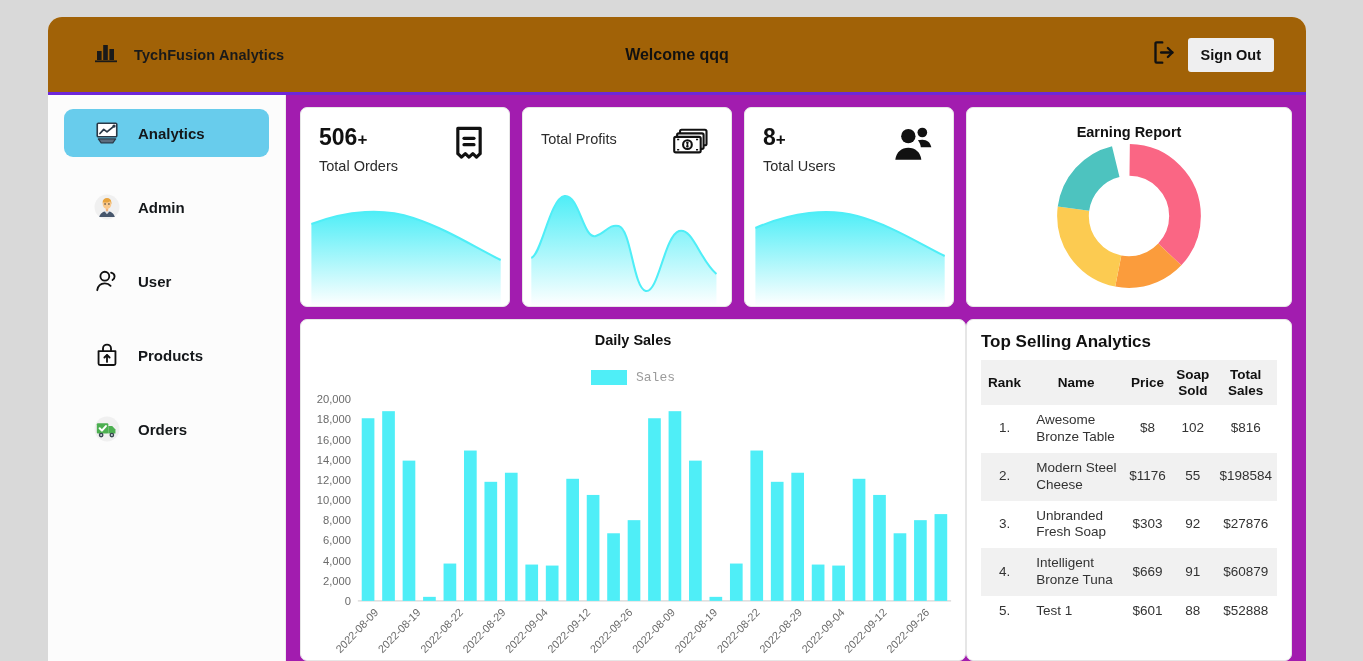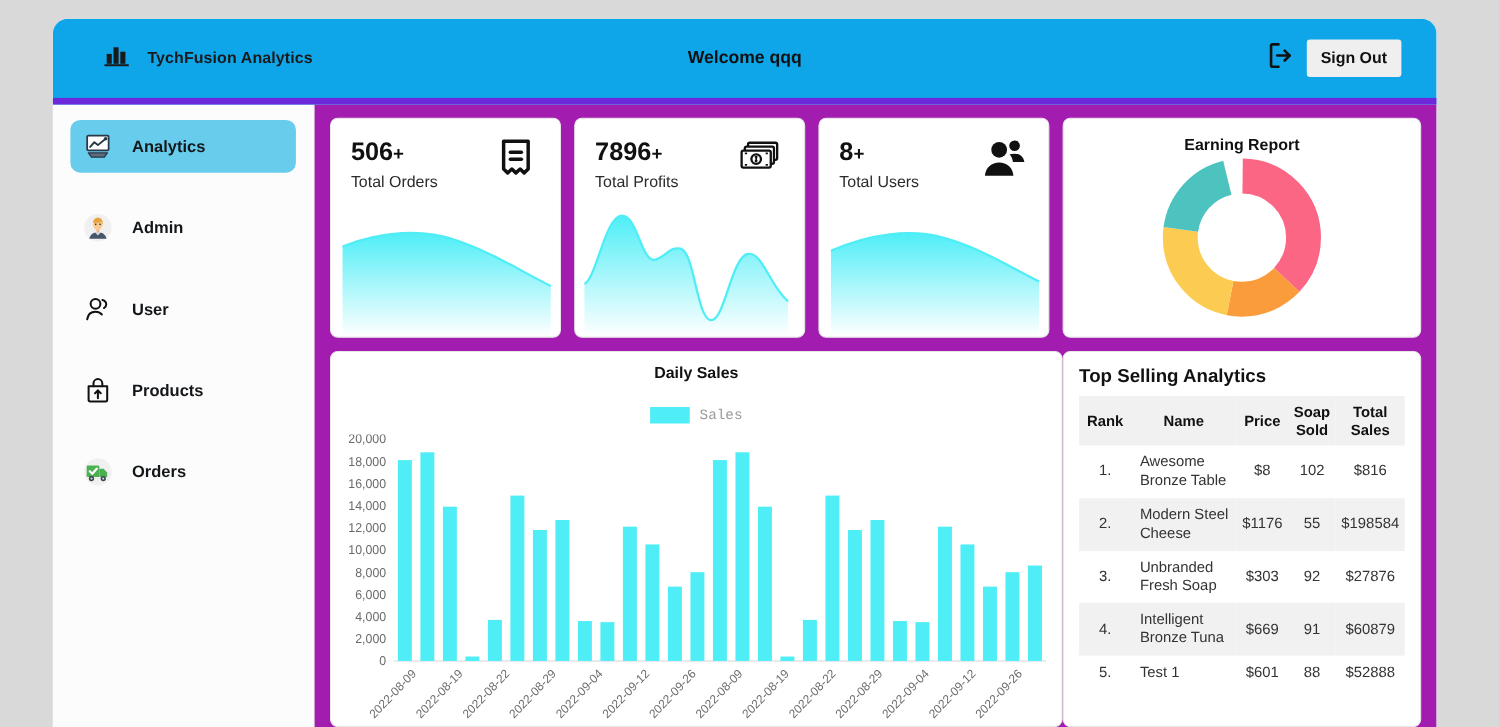--- a/index.html
+++ b/index.html
@@ -16,22 +16,22 @@
     background: #ffffff;
     border-radius: 14px 14px 0 0;
     overflow: hidden;
     display: flex;
     flex-direction: column;
   }
   
   .topbar {
     height: 78px;
     flex: 0 0 78px;
-    background: #0ea5e9;
-    border-bottom: 6px solid #6d28d9;
+    background: #a16207;
+    border-bottom: 3px solid #6d28d9;
     display: flex;
     align-items: center;
     padding: 0 32px 0 46px;
     position: relative;
     justify-content: center;
   }
   .brand { display: flex; align-items: center; gap: 14px; }
   .brand-name {
     font-size: 14.5px; font-weight: bold; color: #1a1a1a;
     letter-spacing: .1px;
@@ -55,21 +55,21 @@
   
   .body-row { flex: 1; display: flex; min-height: 0; }
   .sidebar {
     width: 238px; flex: 0 0 238px;
     background: #fcfcfc;
     border-right: 1px solid #ededed;
     padding: 14px 16px 0 16px;
   }
   .nav-item {
     display: flex; align-items: center; gap: 16px;
-    height: 48px; padding: 0 10px;
+    height: 48px; padding: 0 28px;
     border-radius: 9px; margin-bottom: 26px;
     cursor: pointer;
   }
   .nav-item.active { background: #68ccec; }
   .nav-label { font-size: 15px; font-weight: bold; color: #14171a; }
   .nav-ico {
     width: 30px; height: 30px; flex: 0 0 30px;
     display: flex; align-items: center; justify-content: center;
     font-size: 22px; line-height: 1;
   }
@@ -268,21 +268,20 @@
                   <stop offset="100%" stop-color="#4feef7" stop-opacity="0"></stop>
                 </linearGradient>
               </defs>
               <path d="M10,36 C45,22 80,20 108,30 C140,41 165,58 192,72 L192,118 L10,118 Z" fill="url(#gradA)"></path>
               <path d="M10,36 C45,22 80,20 108,30 C140,41 165,58 192,72" fill="none" stroke="#4feef7" stroke-width="2"></path>
             </svg>
           </div>
         </div>
 
         <div class="card stat-card">
-          <div class="stat-value"><span>7896</span><span class="plus">+</span></div>
           <div class="stat-label">Total Profits</div>
           <span class="stat-ico">
             <svg width="42" height="40" viewBox="0 0 26 24" fill="none" stroke="#111" stroke-width="1.3" stroke-linejoin="round">
               <rect x="6.2" y="3.2" width="16.4" height="9.6" rx="1"></rect>
               <rect x="4.4" y="5.4" width="16.4" height="9.6" rx="1" fill="#fff"></rect>
               <rect x="2.6" y="7.6" width="16.4" height="9.6" rx="1" fill="#fff"></rect>
               <circle cx="10.8" cy="12.4" r="2.7"></circle>
               <path d="M10.8 10.6v3.6M10 11.2h1.5M10 13.4h1.5" stroke-width="1"></path>
               <path d="M4.4 9.2h1.3M4.4 15.6h1.3M16.1 9.2h1.3M16.1 15.6h1.3" stroke-width="1"></path>
             </svg>

